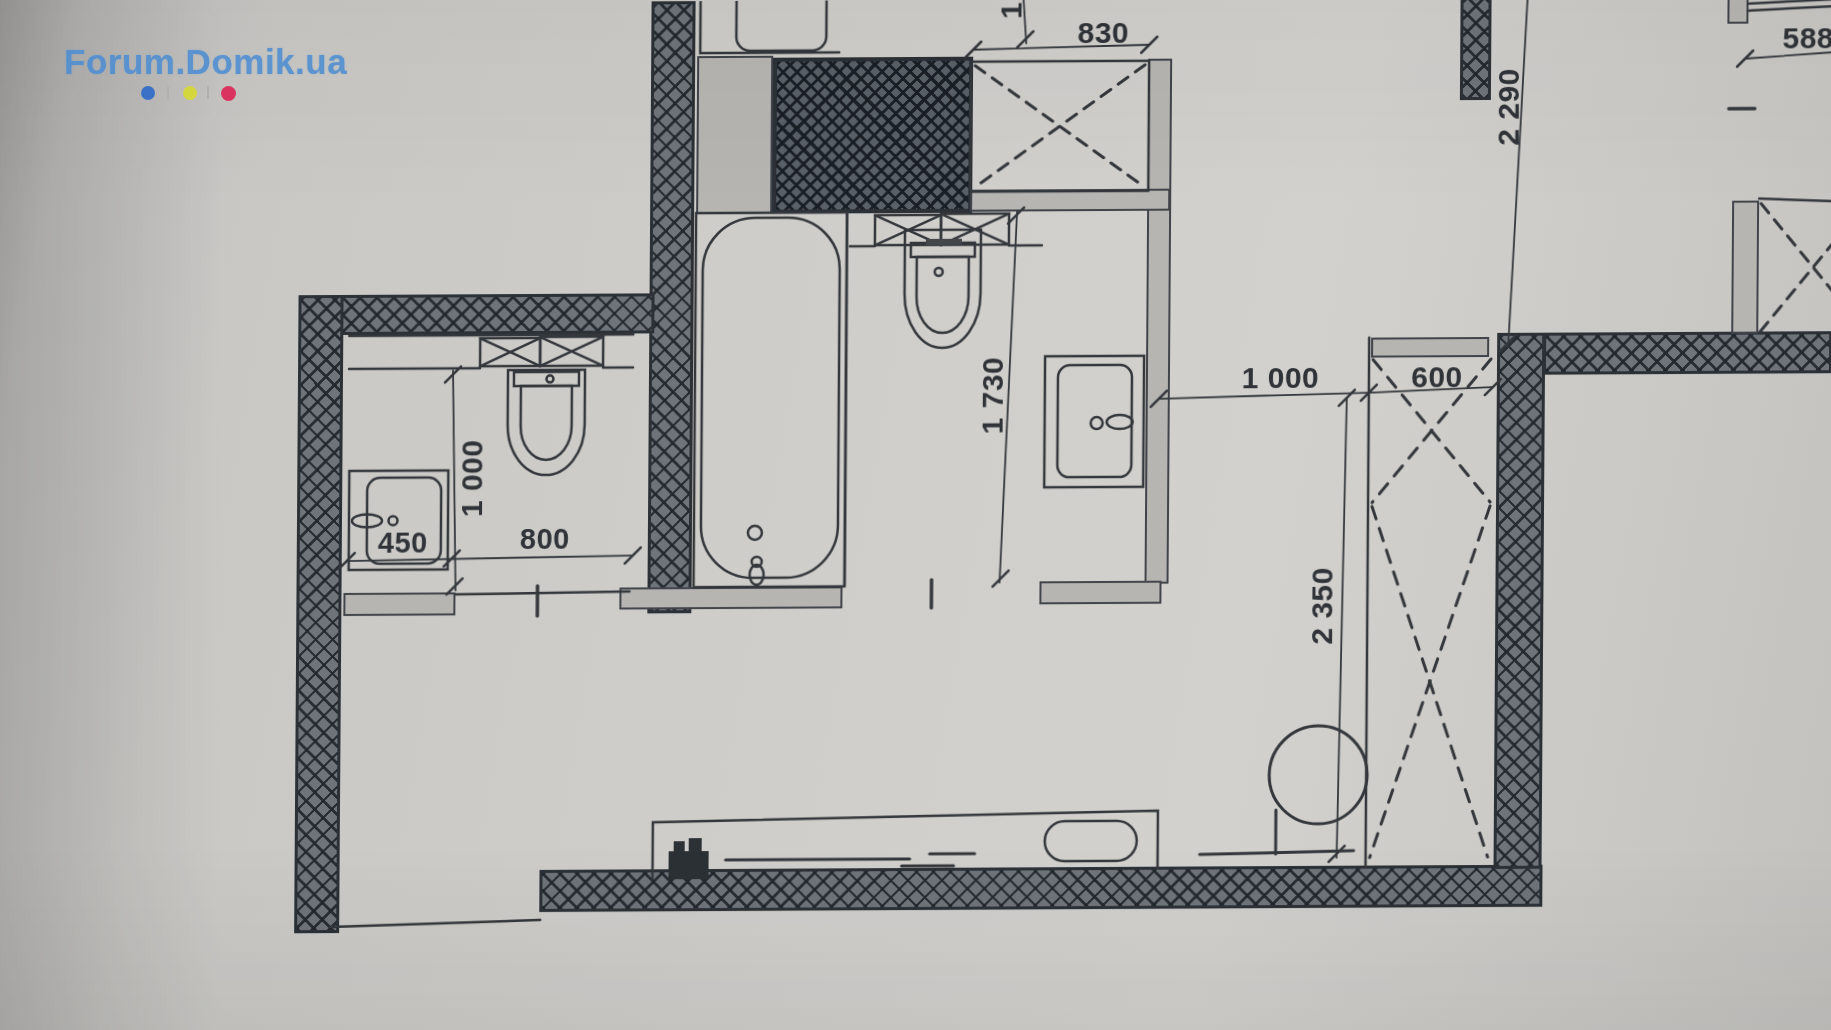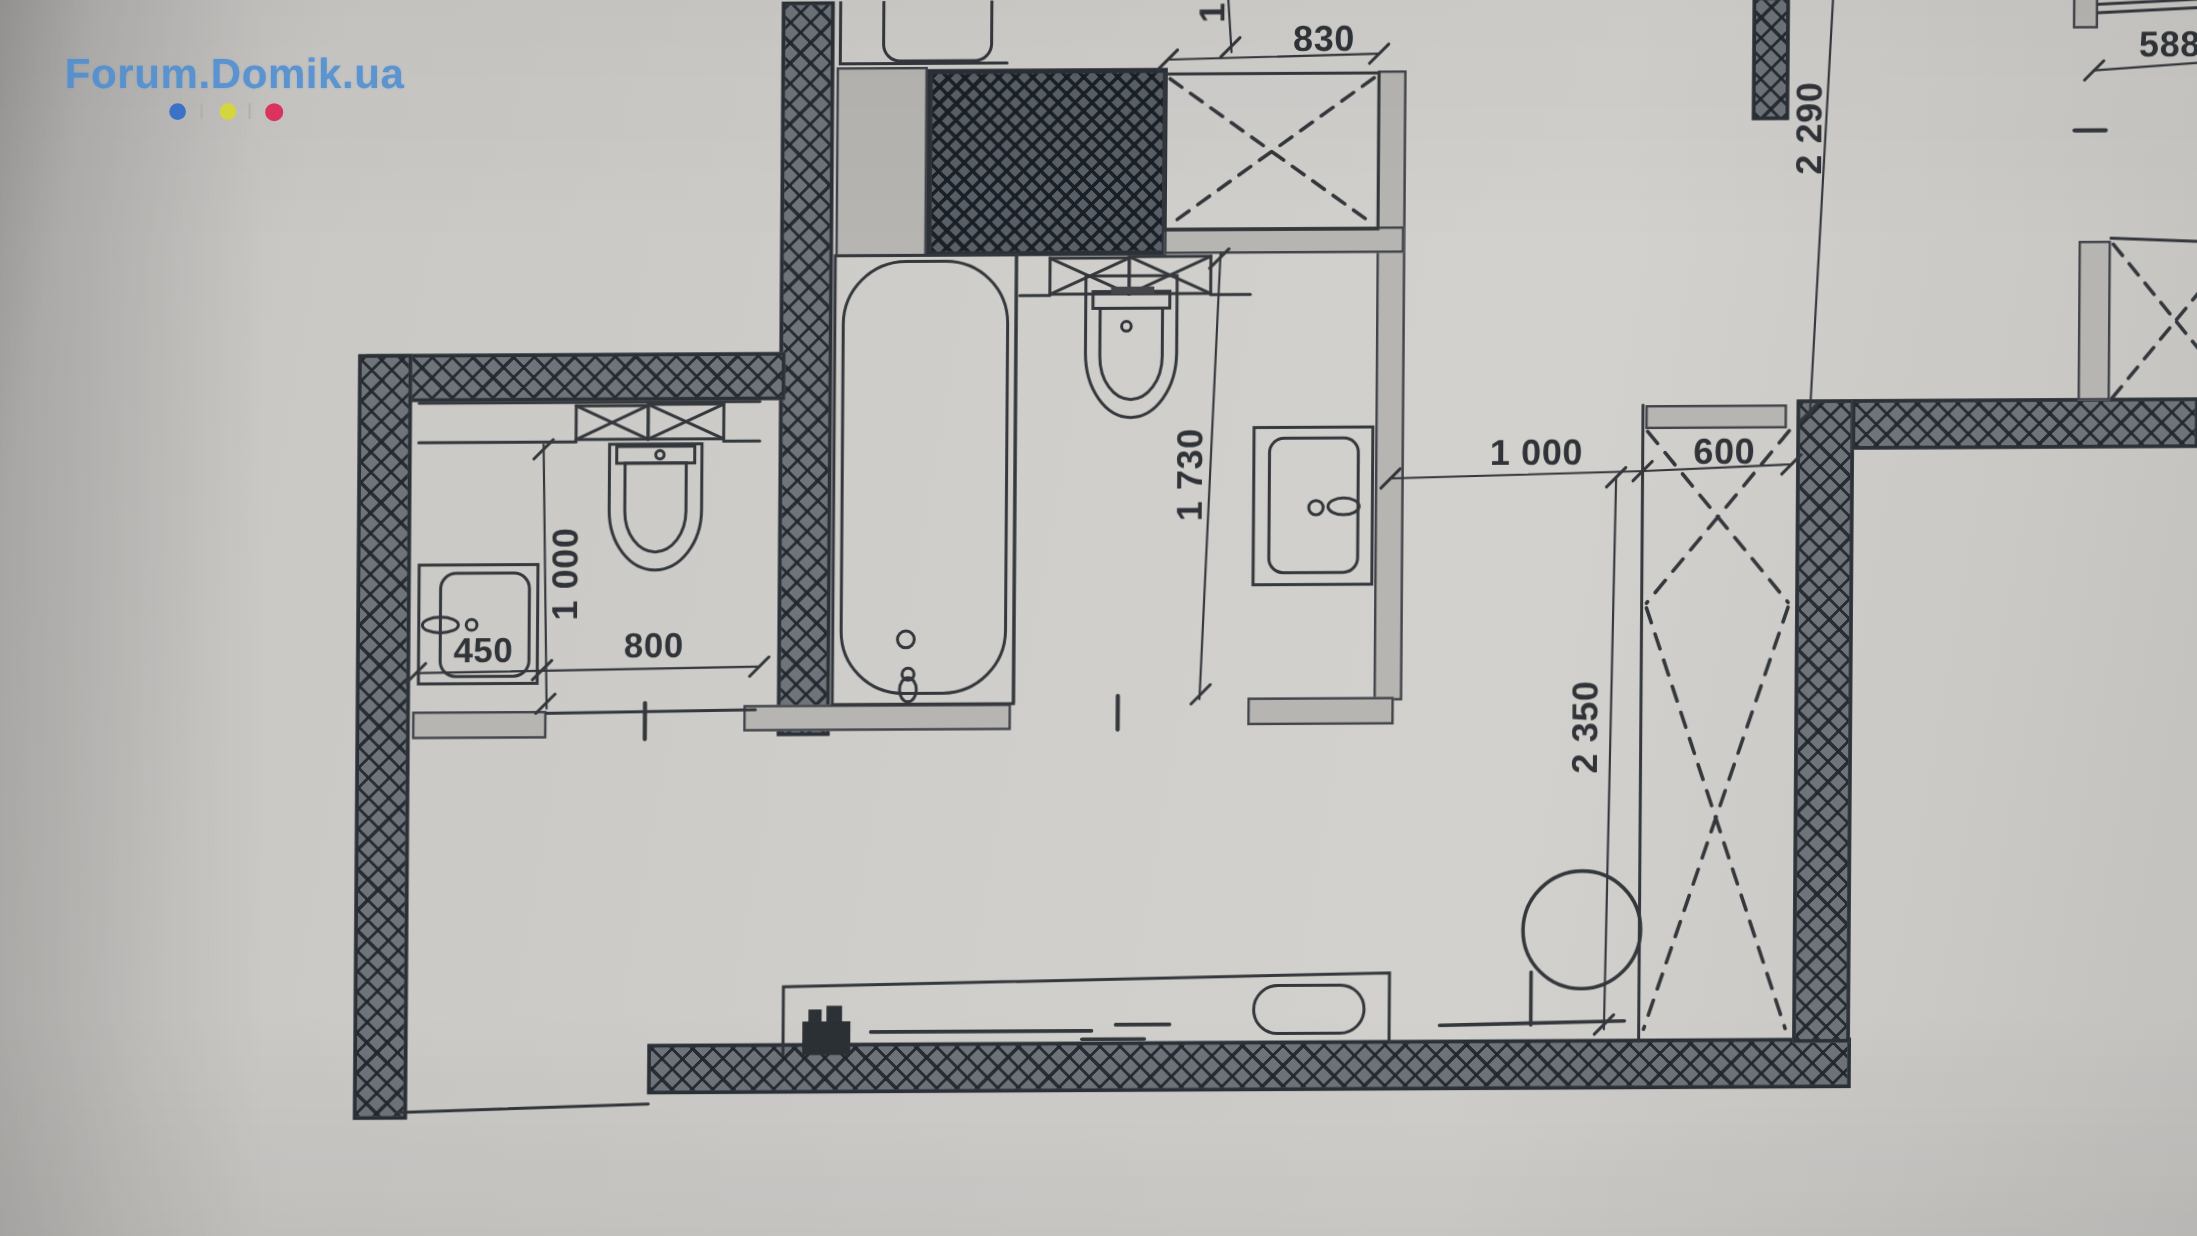--- a/index.html
+++ b/index.html
@@ -20,21 +20,21 @@
   .hatch.dense{background-color:#596067;
     background-image:
       repeating-linear-gradient(45deg, rgba(25,30,36,.95) 0px, rgba(25,30,36,.95) 3px, transparent 3px, transparent 10px),
       repeating-linear-gradient(135deg, rgba(25,30,36,.95) 0px, rgba(25,30,36,.95) 3px, transparent 3px, transparent 10px);
     border-width:4px;}
   .gwall{position:absolute;box-sizing:border-box;background:#b6b5b2;border:2px solid #41444a;}
   .lbl{position:absolute;font-weight:600;font-size:30px;color:#303439;letter-spacing:.5px;
     white-space:nowrap;display:flex;align-items:center;justify-content:center;}
   .lbl.rot{transform:rotate(-90deg);}
   .lbl.sm{font-size:29px;}
-  #logo{position:absolute;left:54px;top:42px;font-weight:bold;font-size:35px;letter-spacing:0.5px;
+  #logo{position:absolute;left:64px;top:42px;font-weight:bold;font-size:35px;letter-spacing:0.5px;
     color:#4d8dd2;opacity:.88;text-shadow:0 0 2px rgba(77,141,210,.45);}
   .dot{position:absolute;border-radius:50%;}
   .dotsep{position:absolute;width:2px;height:13px;background:#b2b1ae;}
   #vignette{position:absolute;left:0;top:0;width:1831px;height:1030px;pointer-events:none;
     background:
       linear-gradient(to right, rgba(55,55,53,.16), rgba(55,55,53,0) 12%),
       linear-gradient(to bottom, rgba(0,0,0,.03), rgba(0,0,0,0) 20%, rgba(0,0,0,0) 82%, rgba(0,0,0,.05));}
 </style>
 </head>
 <body>

